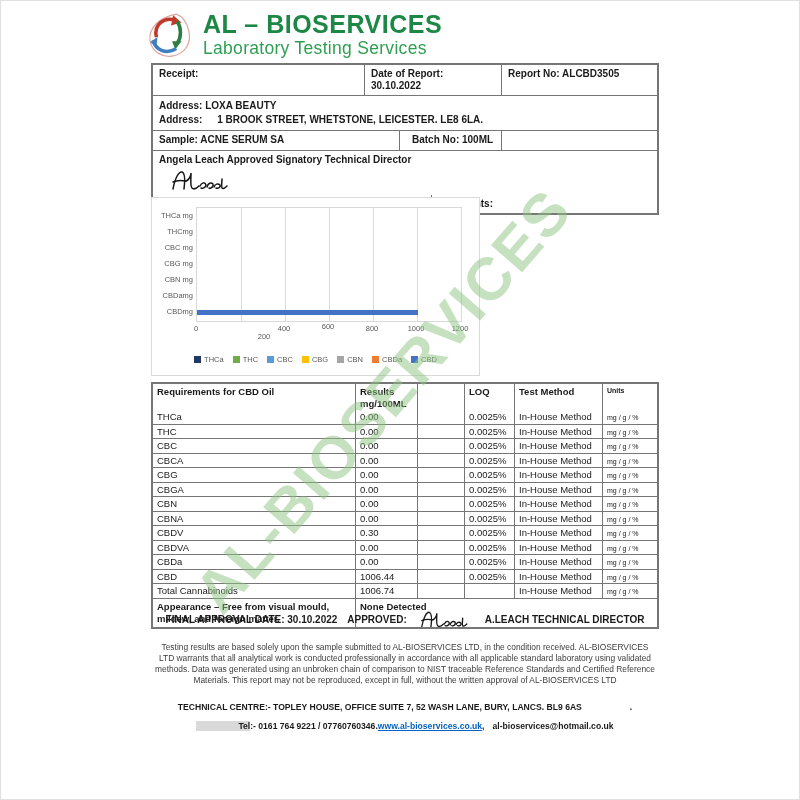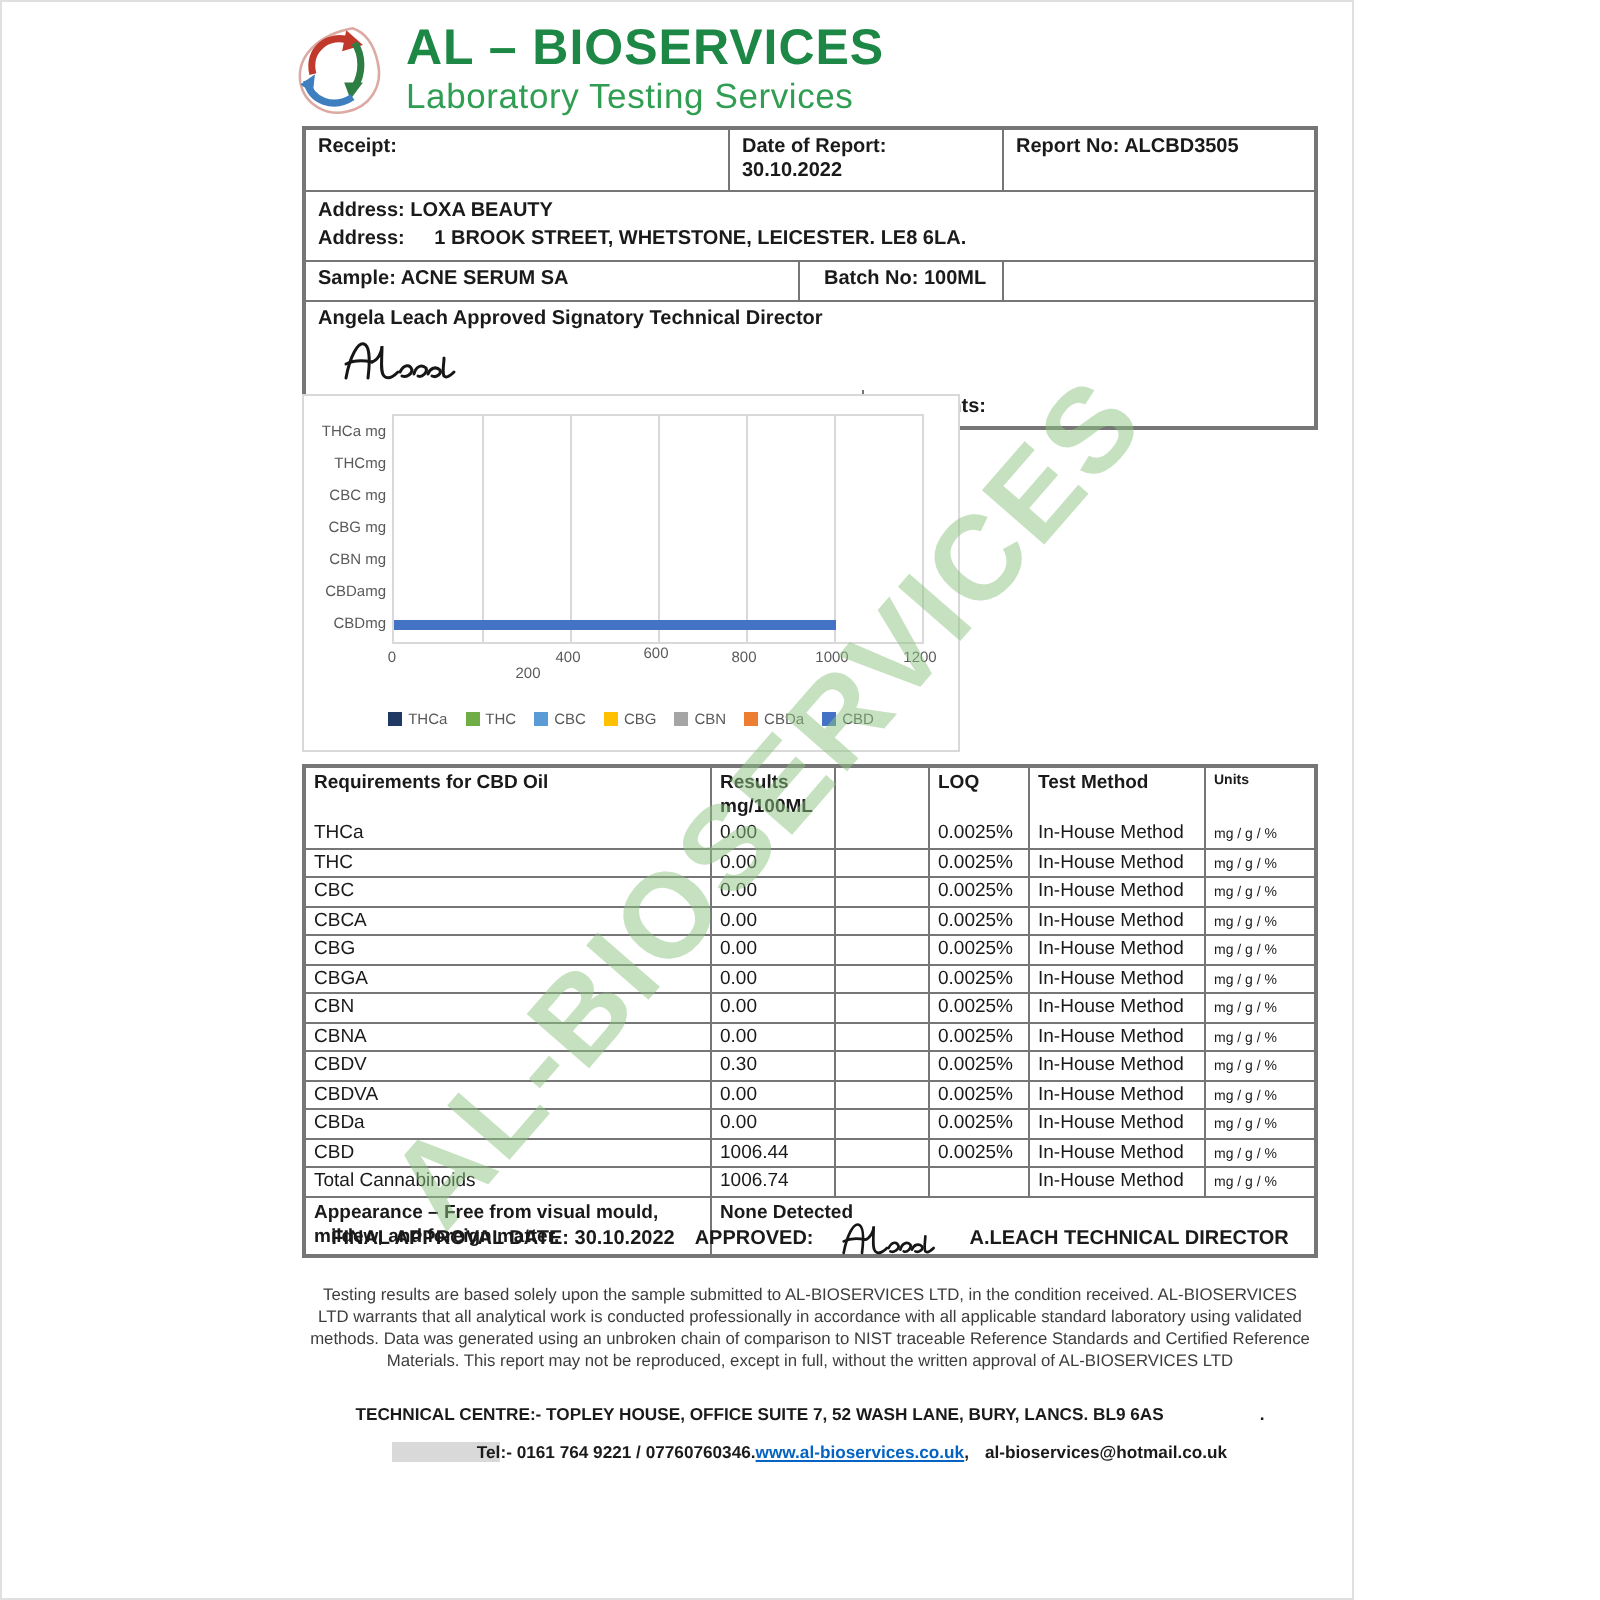--- a/index.html
+++ b/index.html
@@ -1,16 +1,16 @@
 <!DOCTYPE html>
 <html><head>
 <meta charset="utf-8">
 <style>
   html,body{margin:0;padding:0;background:#fff;}
-  .page{position:relative;width:677px;height:800px;background:#fff;overflow:hidden;
+  .page{position:relative;width:800px;height:800px;background:#fff;overflow:hidden;
         font-family:"Liberation Sans",sans-serif;color:#1a1a1a;border:1px solid #e0e0e0;box-sizing:border-box;}
 
   
   .header{position:absolute;left:143px;top:10px;display:flex;align-items:center;gap:7px;}
   .logo{width:52px;height:48px;}
   .title{color:#1d8745;font-size:25px;font-weight:bold;line-height:1;letter-spacing:.5px;}
   .subtitle{color:#2f9e52;font-size:17.5px;line-height:1;margin-top:3px;letter-spacing:.3px;}
 
   
   .info{position:absolute;left:150px;top:62px;width:508px;border:2px solid #767676;

